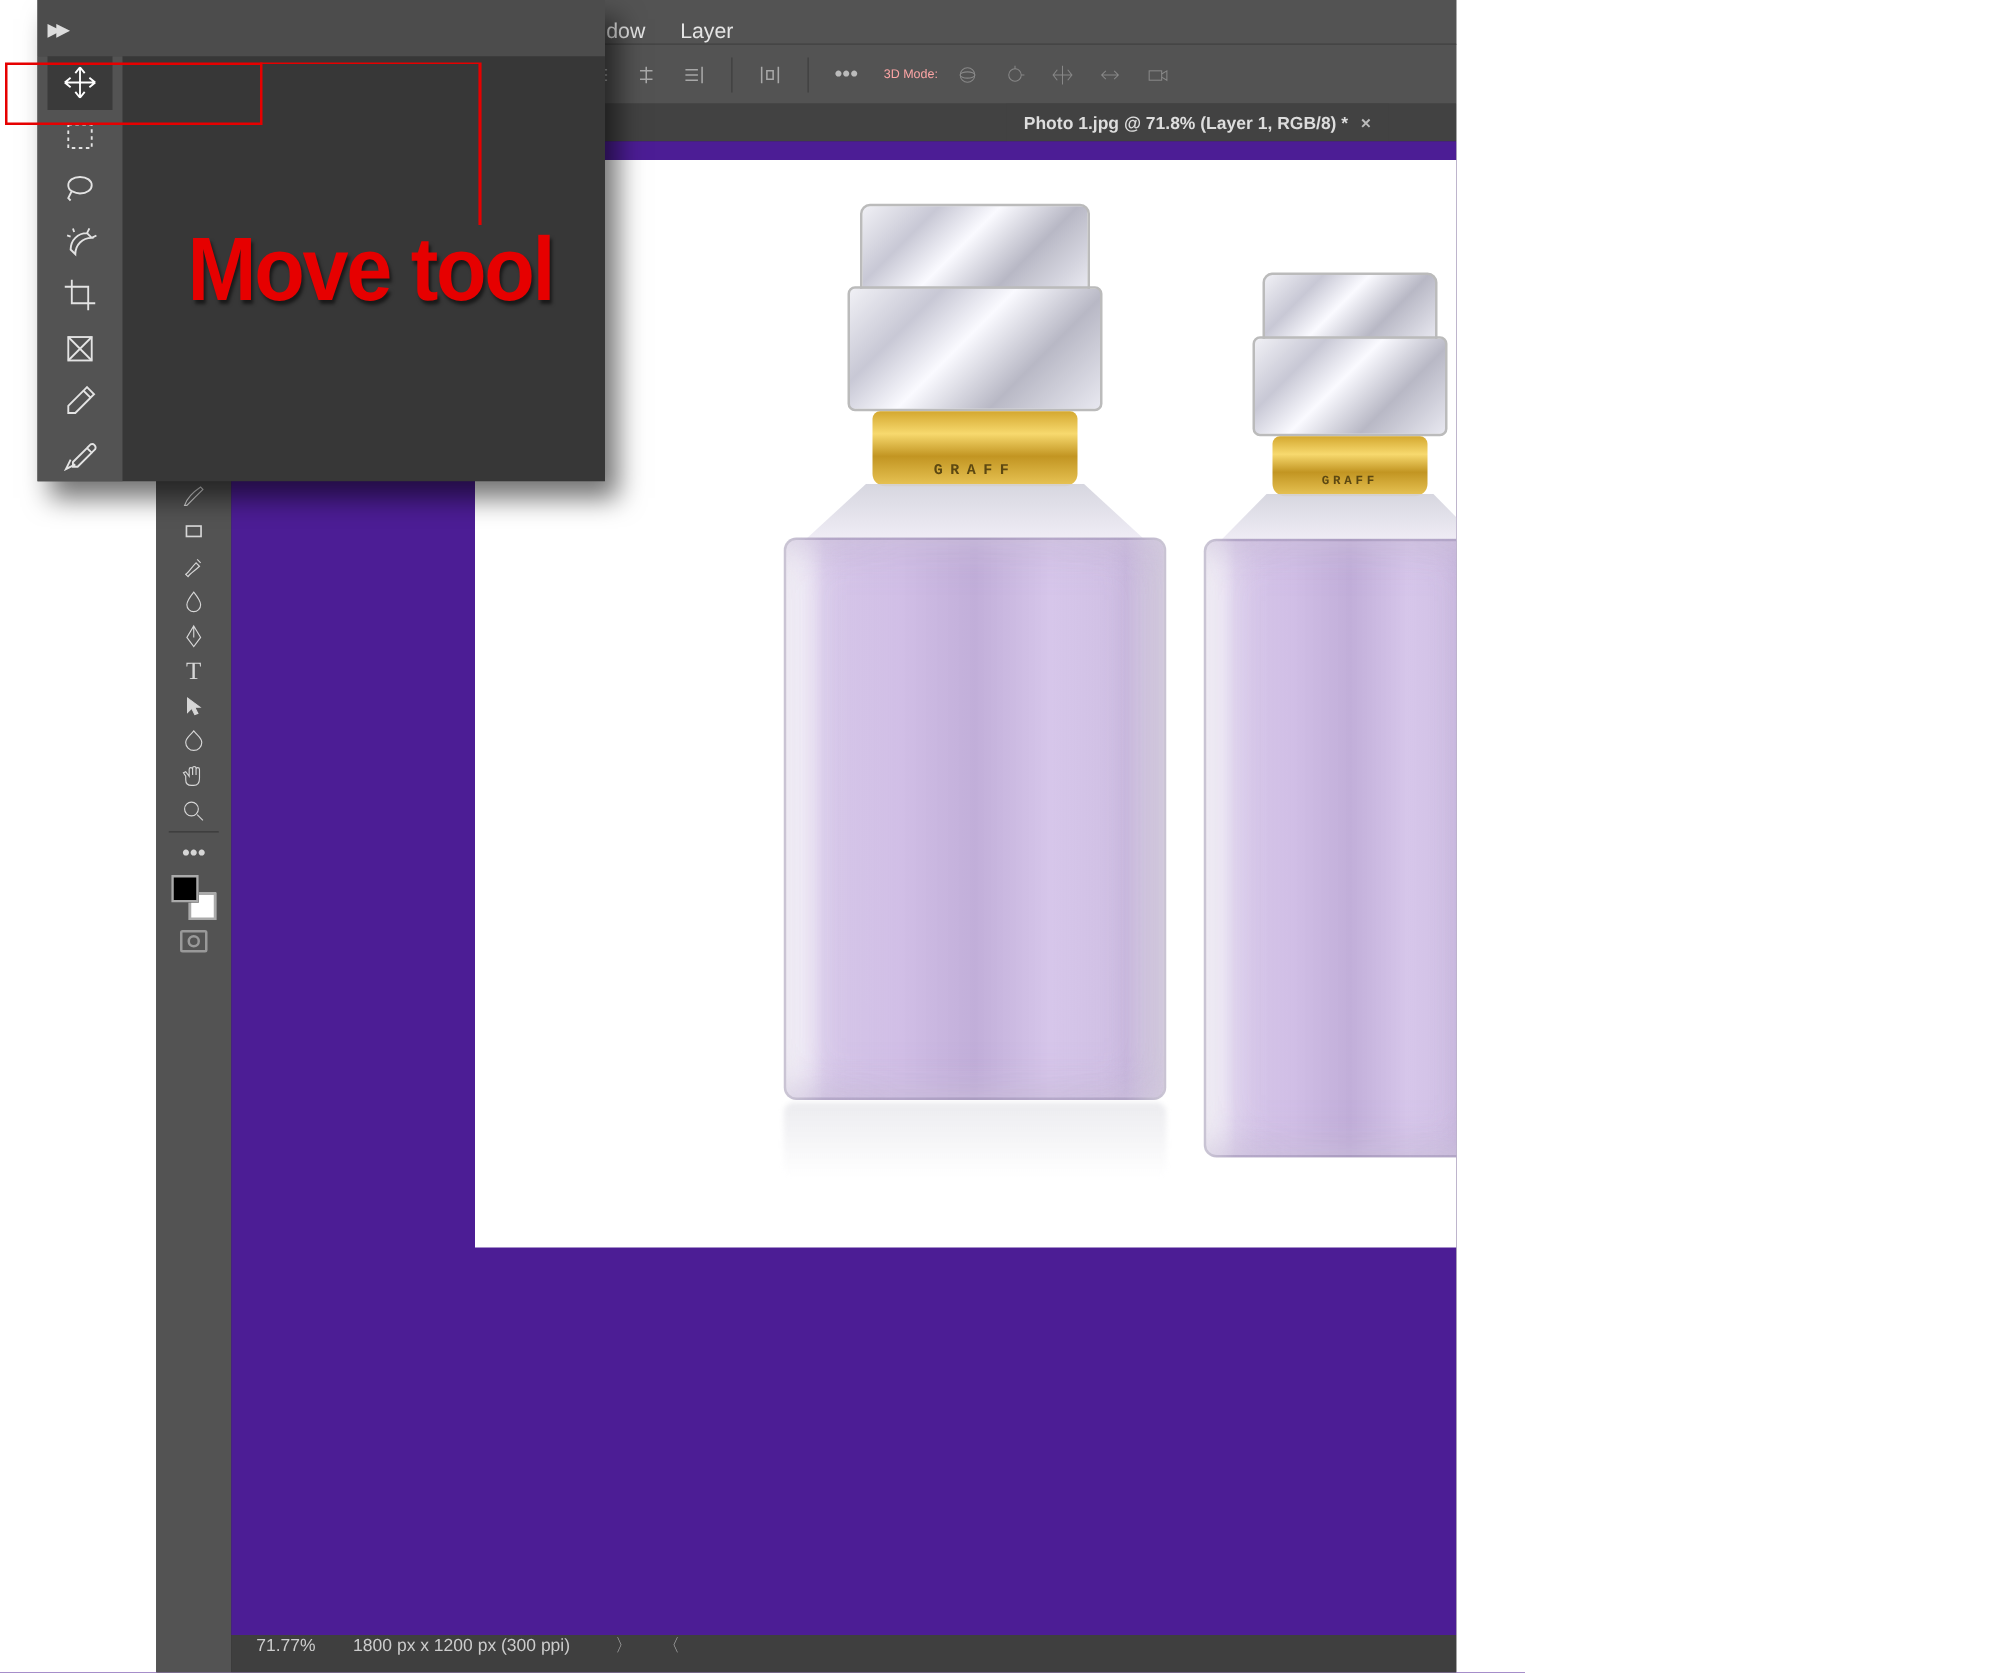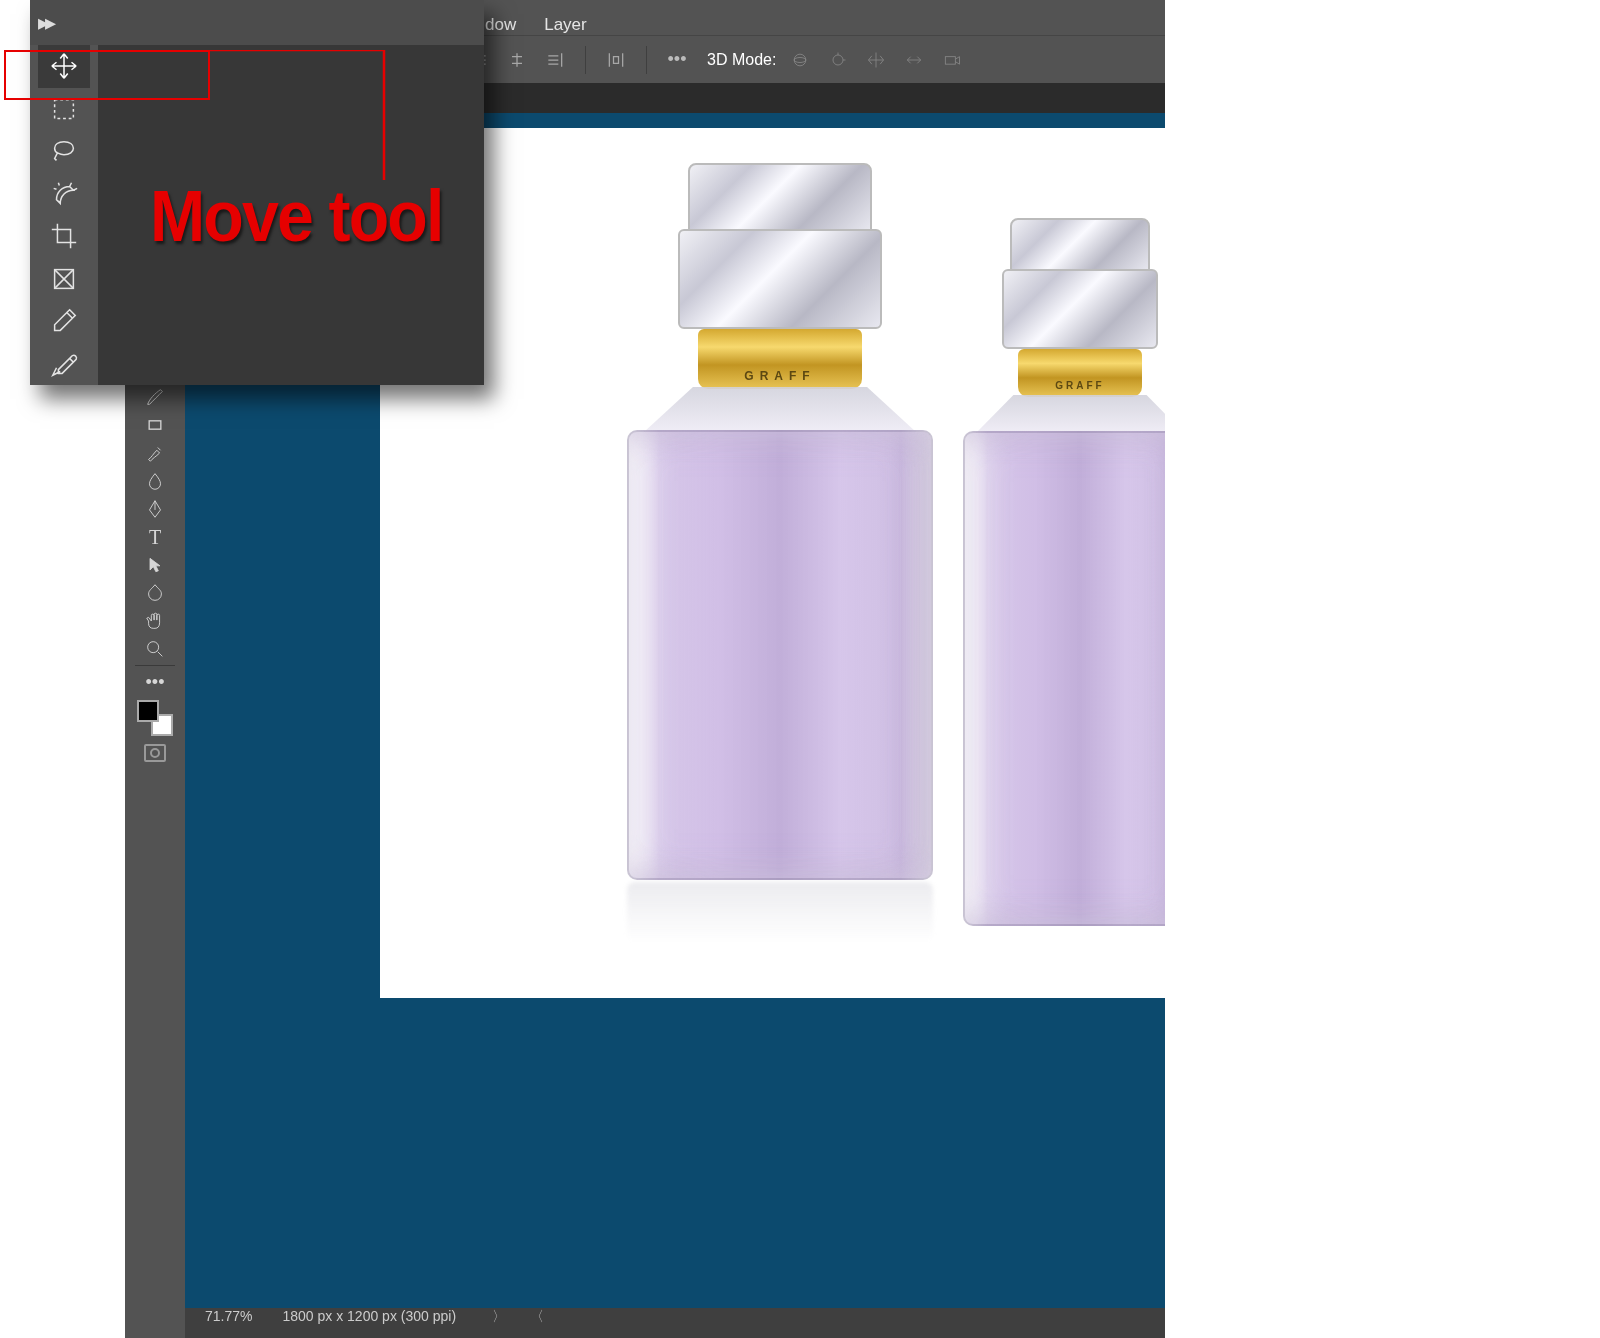--- a/index.html
+++ b/index.html
@@ -39,21 +39,21 @@
     padding-left: 340px;
     gap: 10px;
   }
   .opt-icon {
     width: 28px; height: 28px;
     display: flex; align-items: center; justify-content: center;
     color: #a8a8a8;
     font-size: 14px;
   }
   .opt-sep { width: 1px; height: 28px; background: #3f3f3f; margin: 0 6px; }
-  .opt-3d { color: #ffffff; font-size: 16px; margin-left: 6px; }
+  .opt-3d { color: #fca5a5; font-size: 10px; margin-left: 6px; }
   .ps-tabbar {
     height: 30px;
     background: #424242;
     display: flex;
     align-items: center;
   }
   .ps-tab {
     margin-left: 680px;
     height: 30px;
     display: flex;
@@ -66,22 +66,23 @@
     font-weight: bold;
   }
   .ps-tab .tab-close { color: #bbb; font-size: 14px; }
   
   .ps-canvas-area {
     position: absolute;
     left: 60px;
     top: 113px;
     right: 0;
     bottom: 30px;
-    background: #0c4a6e;
+    background: #4c1d95;
     overflow: hidden;
+    font-family: Liberation Mono, monospace;
   }
   .ps-doc {
     position: absolute;
     left: 195px;
     top: 15px;
     width: 825px;
     height: 870px;
     background: #ffffff;
   }
   
@@ -364,20 +365,26 @@
         </svg>
       </div>
     <div class="opt-icon">
         <svg viewBox="0 0 24 24" width="20" height="20">
           <rect x="4" y="8" width="12" height="9" stroke="#888" fill="none"></rect>
           <path d="M16 11l5-3v9l-5-3" stroke="#888" fill="none"></path>
         </svg>
       </div>
   </div>
 
+  <div class="ps-tabbar">
+    <div class="ps-tab">
+      <span>Photo 1.jpg @ 71.8% (Layer 1, RGB/8) *</span>
+      <span class="tab-close">×</span>
+    </div>
+  </div>
 
   <div class="thin-toolbar">
     <div class="ttool">
         <svg viewBox="0 0 24 24" width="22" height="22">
           <path d="M4 20c2-6 8-12 14-16l2 2C16 10 10 16 6 20z" stroke="#d6d6d6" fill="none"></path>
         </svg>
       </div>
     <div class="ttool">
         <svg viewBox="0 0 24 24" width="20" height="20">
           <rect x="5" y="7" width="14" height="10" stroke="#d6d6d6" fill="none" stroke-width="1.6"></rect>

